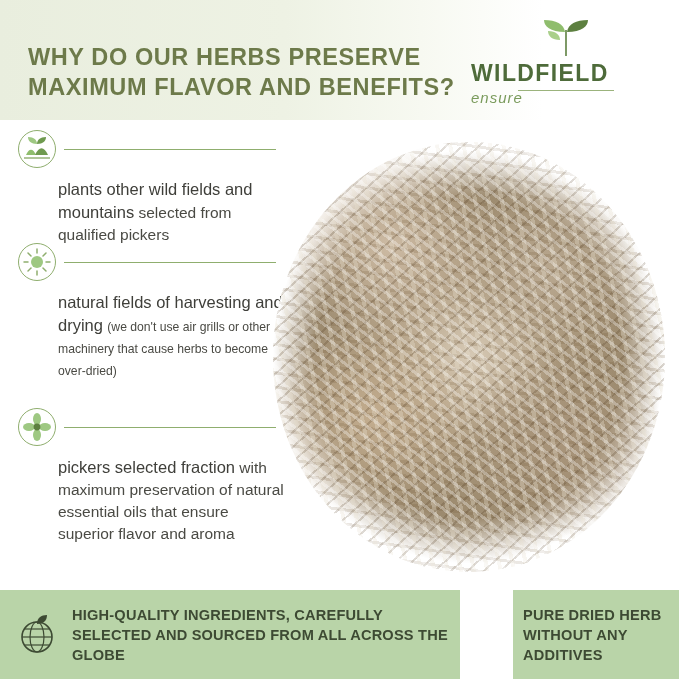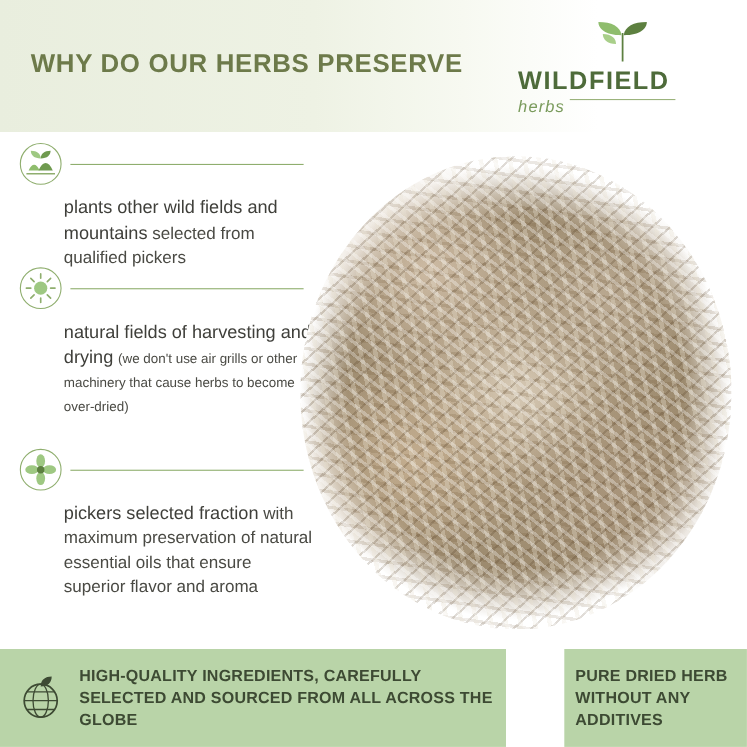--- a/index.html
+++ b/index.html
@@ -190,34 +190,35 @@
   }
 </style>
 </head>
 <body>
 
 <div class="page">
 
   <div class="header">
     <div class="header-title">
       <span class="line">WHY DO OUR HERBS PRESERVE</span>
+      <span class="line">MAXIMUM FLAVOR AND BENEFITS?</span>
     </div>
 
     <div class="logo">
       <div class="logo-mark">
         <svg width="60" height="40" viewBox="0 0 60 40">
           <path d="M30 38 C30 26, 30 18, 30 12" stroke="#5d8040" stroke-width="1.6" fill="none"></path>
           <path d="M29 14 C14 14, 8 8, 8 2 C20 2, 28 6, 29 14 Z" fill="#8fbd6d"></path>
           <path d="M31 14 C46 14, 52 8, 52 2 C40 2, 32 6, 31 14 Z" fill="#5d8040"></path>
           <path d="M24 22 C16 22, 12 18, 12 13 C20 13, 24 17, 24 22 Z" fill="#a9cf8a"></path>
         </svg>
       </div>
       <div class="logo-brand">WILDFIELD</div>
       <div class="logo-rule"></div>
-      <div class="logo-sub">herbs</div>
+      <div class="logo-sub">ensure</div>
     </div>
   </div>
 
   <div class="body-area">
 
     <div class="feature" id="feature-1">
       <div class="feature-icon">
         <svg width="36" height="36" viewBox="0 0 36 36">
           <path d="M7 24 C10 17, 14 17, 17 24 Z" fill="#8fbd6d"></path>
           <path d="M16 24 C20 15, 25 15, 29 24 Z" fill="#6f9a4f"></path>

